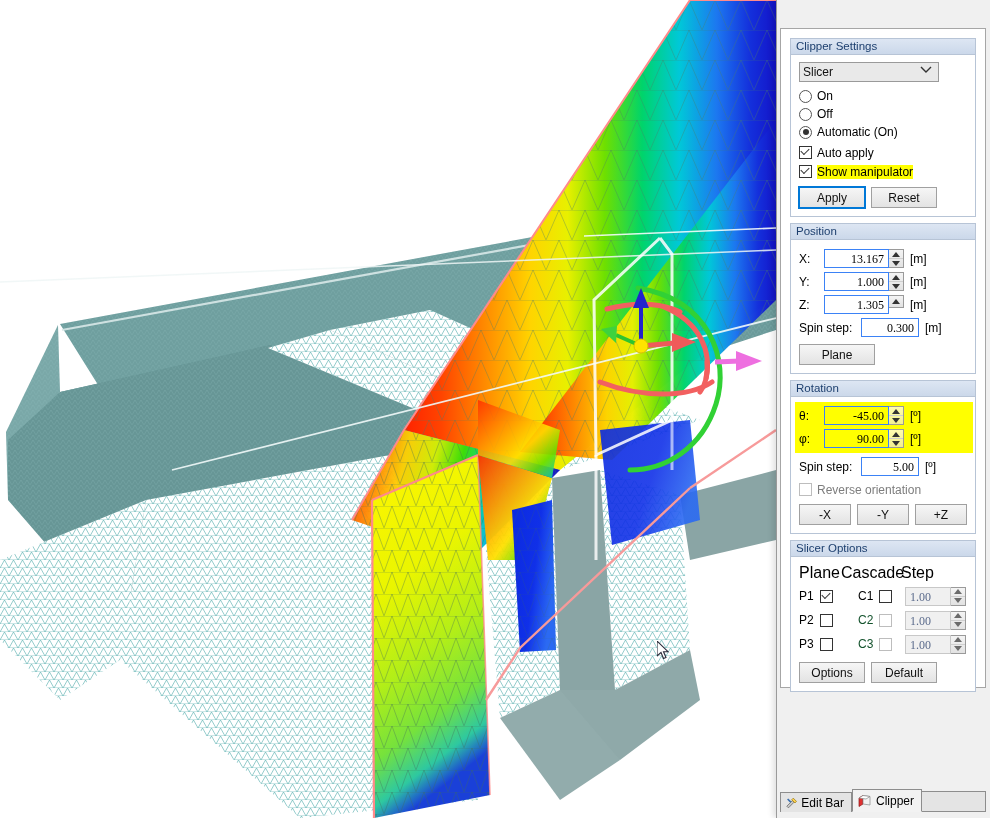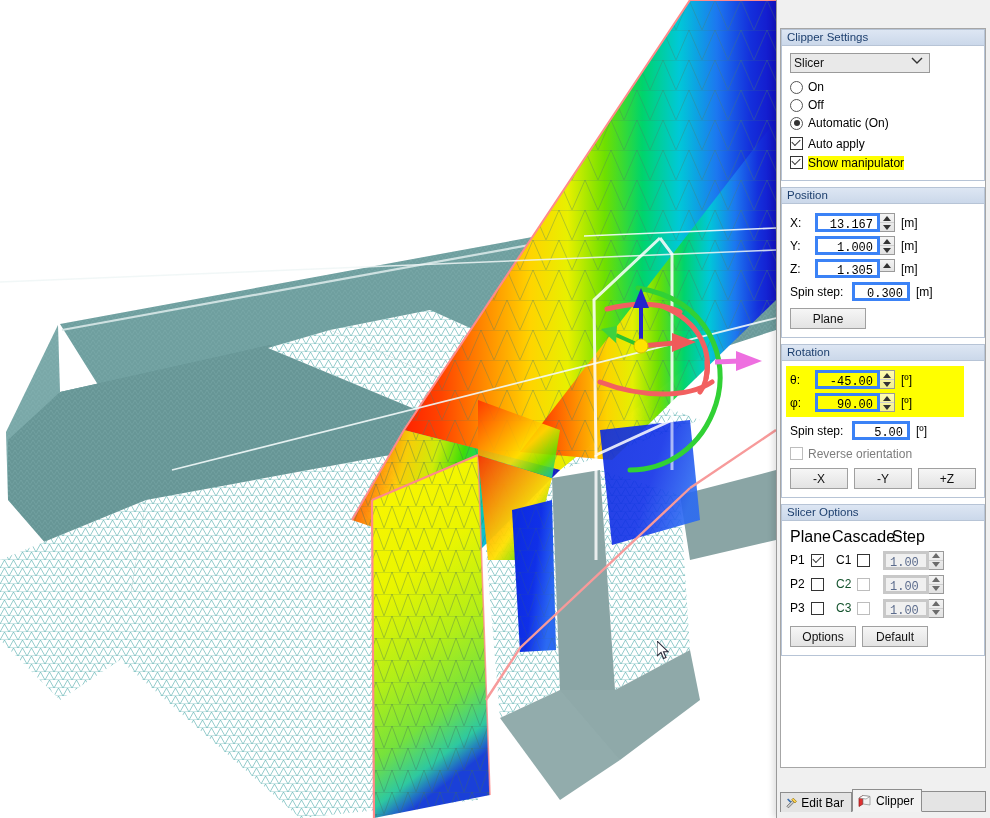--- a/index.html
+++ b/index.html
@@ -27,23 +27,23 @@
     height:27px;display:flex;align-items:center;
     padding-left:6px;background:#f0f0f0;
   }
   .titlebar .ttl{font-size:12.5px;font-weight:bold;color:#1b1b1b;flex:1;white-space:nowrap;}
   .closebtn{
     width:20px;height:20px;background:#c0504d;color:#fff;border:none;
     font-size:11px;font-weight:bold;line-height:20px;text-align:center;
     margin-right:6px;cursor:pointer;font-family:"Liberation Sans",sans-serif;
   }
   .panelbody{
-    position:absolute;left:3px;top:28px;width:206px;height:740px;
+    position:absolute;left:3px;top:28px;width:206px;height:660px;
     background:#fff;border:1px solid #a6a6a6;box-sizing:border-box;
-    padding:0;
+    padding:9px;
   }
 
   
   .group{border:1px solid #b7c4d6;background:#fff;margin-bottom:6px;}
   .group > .ghead{
     height:15px;line-height:15px;padding-left:5px;font-size:11.5px;color:#1d3f6e;
     background:linear-gradient(to bottom,#dde6f3 0%,#cbd8ea 100%);
     border-bottom:1px solid #b7c4d6;
   }
   .gbody{padding:7px 8px 8px 8px;}
@@ -83,23 +83,23 @@
     height:21px;min-width:66px;border:1px solid #a0a0a0;
     background:linear-gradient(to bottom,#f6f6f6 0%,#e3e3e3 100%);
     font-size:12px;font-family:"Liberation Sans",sans-serif;color:#111;cursor:pointer;
   }
   .btn.focus{outline:2px solid #0078d7;outline-offset:-1px;border-color:#0078d7;}
 
   .field-row{display:flex;align-items:center;height:23px;}
   .lbl{width:25px;font-size:12px;}
   .lbl.wide{width:62px;}
   .num{
-    width:65px;height:19px;border:3px solid #3b82f6;background:#fff;
+    width:65px;height:19px;border:1px solid #3b82f6;background:#fff;
     text-align:right;padding-right:4px;font-size:12px;line-height:19px;
-    font-family:Liberation Mono, monospace;box-sizing:border-box;color:#000;
+    font-family:Liberation Serif, serif;box-sizing:border-box;color:#000;
   }
   .num.yel{background:#ffff00;}
   .num.dis{background:#f0f0f0;border-color:#c8c8c8;color:#5b6b8c;}
   .spin{
     width:15px;height:19px;border:1px solid #9a9a9a;border-left:none;
     background:linear-gradient(to bottom,#f4f4f4,#e2e2e2);
     display:flex;flex-direction:column;box-sizing:border-box;
   }
   .spin.yel{background:linear-gradient(to bottom,#fffcb0,#f2ef90);}
   .spin .half{flex:1;display:flex;align-items:center;justify-content:center;}
@@ -107,21 +107,21 @@
   .unit{margin-left:6px;font-size:12px;}
 
   .g3{display:flex;gap:6px;margin-top:5px;}
   .g3 .btn{min-width:52px;flex:1;}
   .g2{display:flex;gap:6px;margin-top:6px;}
   .g2 .btn{min-width:66px;}
 
   .hdrow{display:flex;font-size:16px;margin-bottom:2px;}
   .prow{display:flex;align-items:center;height:24px;}
   .prow .pl{width:21px;font-size:12px;}
-  .prow .cl{width:21px;font-size:12px;margin-left:7px;}
+  .prow .cl{width:21px;font-size:12px;margin-left:20px;}
   .prow .cl.dis{color:#14532d;}
   .dim{color:#7d7d7d;}
 
   
   .tabbar{position:absolute;left:3px;bottom:4px;width:206px;height:26px;}
   .tabstrip{display:flex;align-items:flex-end;height:23px;border-bottom:1px solid #8d8d8d;}
   .tab{
     height:20px;display:flex;align-items:center;gap:4px;padding:0 7px 0 5px;
     border:1px solid #8d8d8d;border-bottom:none;background:#e4e4e4;font-size:12px;
     position:relative;top:1px;cursor:pointer;box-sizing:border-box;
@@ -349,20 +349,24 @@
 
         <div class="chk-row">
           <span class="chk on"></span>
           <span>Auto apply</span>
         </div>
         <div class="chk-row">
           <span class="chk on"></span>
           <span class="hl">Show manipulator</span>
         </div>
 
+        <div class="g2">
+          <button class="btn focus">Apply</button>
+          <button class="btn">Reset</button>
+        </div>
       </div>
     </div>
 
     <div class="group">
       <div class="ghead">Position</div>
       <div class="gbody">
         <div class="field-row">
           <span class="lbl">X:</span>
           <div class="num">13.167</div>
           <div class="spin">

